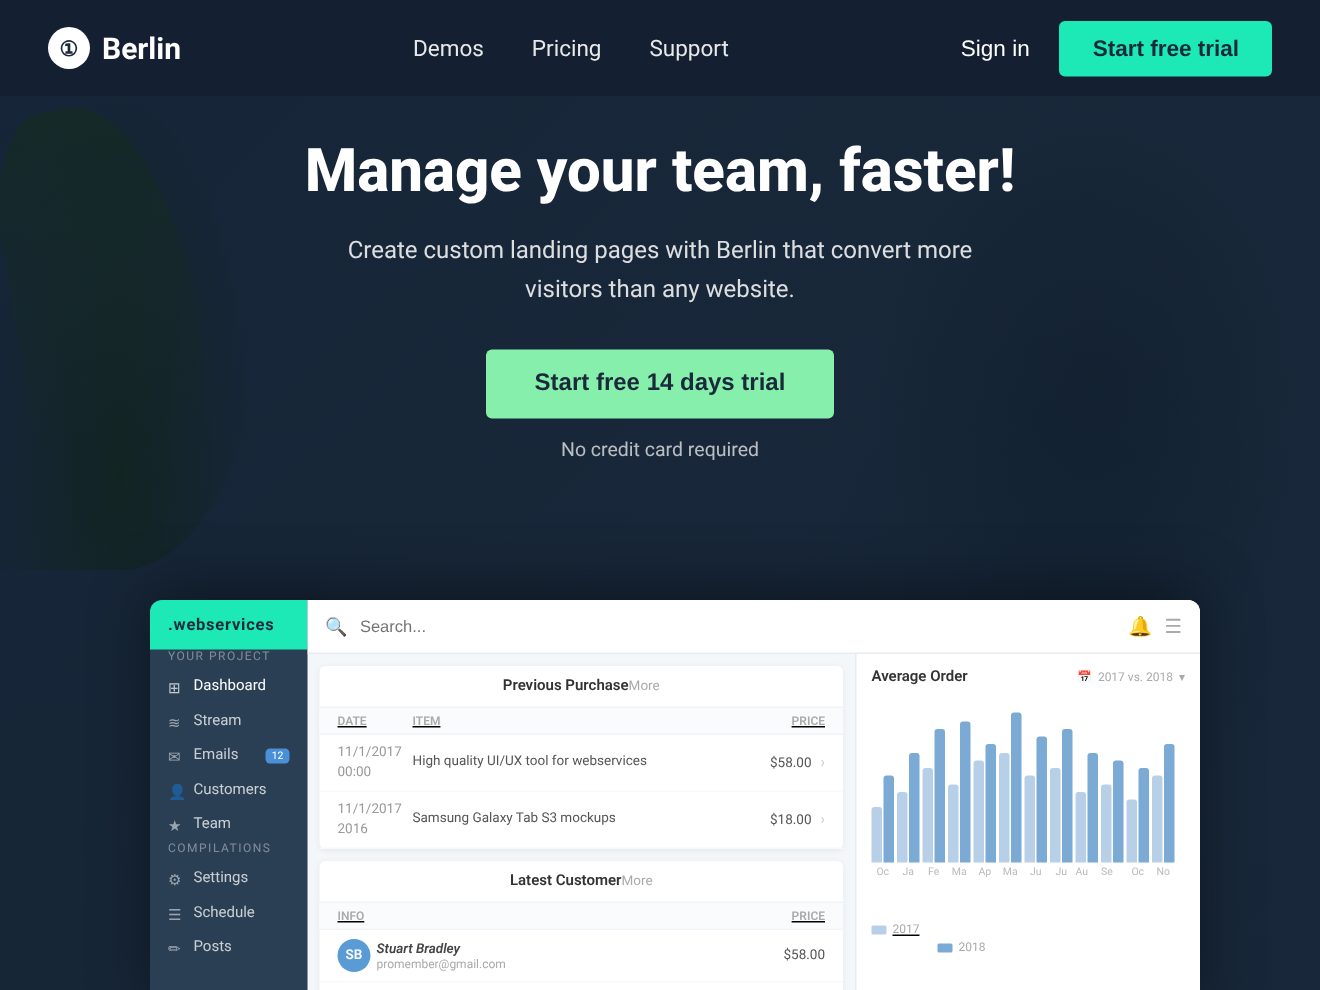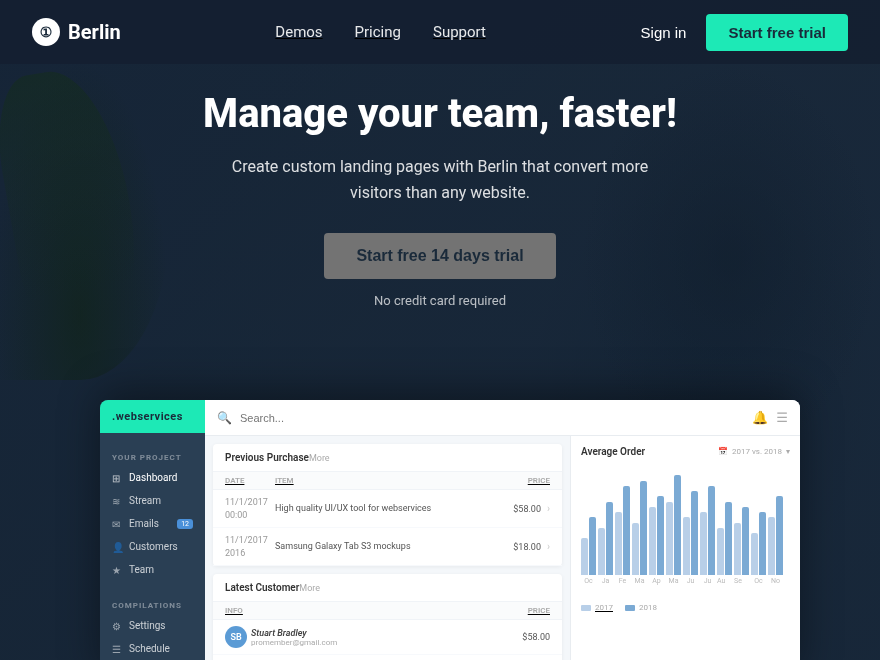--- a/index.html
+++ b/index.html
@@ -17,21 +17,20 @@
       color: white; font-weight: 700; font-size: 20px;
     }
     .logo-icon {
       width: 28px; height: 28px; background: white; border-radius: 50%;
       display: flex; align-items: center; justify-content: center;
       color: #1a2a3a; font-weight: 900; font-size: 14px;
     }
     .navbar-nav {
       display: flex; align-items: center; gap: 32px;
       margin: 16px auto; 
-      text-decoration: underline;
     }
     .navbar-nav a {
       color: rgba(255,255,255,0.9); text-decoration: none; font-size: 15px;
     }
     .navbar-actions { display: flex; align-items: center; gap: 20px; }
     .btn-signin { color: white; background: none; border: none; font-size: 15px; cursor: pointer; }
     .btn-trial {
       background: #1de9b6; color: #1a2a3a; border: none;
       padding: 10px 22px; border-radius: 4px; font-size: 15px;
       font-weight: 600; cursor: pointer;
@@ -89,21 +88,21 @@
     }
     .hero-title {
       color: white; font-size: 40px; font-weight: 800;
       margin-bottom: 16px; line-height: 1.2;
     }
     .hero-subtitle {
       color: rgba(255,255,255,0.85); font-size: 16px;
       line-height: 1.6; max-width: 420px; margin-bottom: 28px;
     }
     .btn-hero-trial {
-      background: #737373; color: #1a2a3a; border: none;
+      background: #86efac; color: #1a2a3a; border: none;
       padding: 14px 32px; border-radius: 4px; font-size: 16px;
       font-weight: 700; cursor: pointer; margin-bottom: 14px;
     }
     .no-cc {
       color: rgba(255,255,255,0.7); font-size: 13px;
     }
 
     
     .dashboard-preview {
       position: absolute; bottom: -20px; left: 100px; right: 80px;
@@ -118,22 +117,22 @@
       width: 105px; background: #2a3f54; flex-shrink: 0;
       padding: 0;
     }
     .sidebar-brand {
       background: #1de9b6; padding: 10px 12px;
       font-size: 11px; font-weight: 700; color: #1a2a3a;
       letter-spacing: 0.5px;
     }
     .sidebar-section-label {
       color: rgba(255,255,255,0.4); font-size: 8px;
-      font-weight: 700; letter-spacing: 1px; text-transform: uppercase;
-      padding: 20px 12px 4px;
+      font-weight: 400; letter-spacing: 1px; text-transform: uppercase;
+      padding: 0 12px 4px;
     }
     .sidebar-item {
       display: flex; align-items: center; gap: 7px;
       padding: 6px 12px; color: rgba(255,255,255,0.75); font-size: 10px;
       cursor: pointer;
     }
     .sidebar-item.active { color: white; }
     .sidebar-item-icon { width: 10px; height: 10px; opacity: 0.7; flex-shrink: 0; }
     .sidebar-badge {
       margin-left: auto; background: #4a90d9; color: white;
@@ -165,21 +164,21 @@
       width: 230px; flex-shrink: 0; background: white;
       border-left: 1px solid #e8ecf0; padding: 10px;
     }
 
     
     .dash-section {
       background: white; margin: 8px; border-radius: 4px;
       box-shadow: 0 1px 4px rgba(0,0,0,0.06);
     }
     .dash-section-header {
-      display: flex; justify-content: flex-start; align-items: center;
+      display: flex; justify-content: center; align-items: center;
       padding: 8px 12px; border-bottom: 1px solid #f0f3f7;
     }
     .dash-section-title { font-size: 10px; font-weight: 600; color: #333; }
     .dash-section-more { font-size: 9px; color: #aaa; cursor: pointer; }
     .dash-table-header {
       display: flex; padding: 4px 12px;
       background: #fafbfc; border-bottom: 1px solid #f0f3f7; text-decoration: underline;
     }
     .dash-table-header span { font-size: 8px; font-weight: 600; color: #aaa; text-transform: uppercase; }
     .dash-table-row {
@@ -433,21 +432,21 @@
                 <div style="font-size: 7px; color: rgb(187, 187, 187); width: 15px; ">Se</div>
                 <div style="font-size: 7px; color: rgb(187, 187, 187); width: 15px; text-align: center;">Oc</div>
                 <div style="font-size: 7px; color: rgb(187, 187, 187); width: 15px; text-align: center;">No</div>
               </div>
           </div>
           <div style="display:flex;gap:12px;margin-top:8px;">
             <div style="display:flex;align-items:center;gap:4px;text-decoration:underline;">
               <div style="width:10px;height:6px;background:#b8cfe8;border-radius:1px;"></div>
               <span style="font-size:8px;color:#aaa;">2017</span>
             </div>
-            <div style="display:flex;align-items:center;gap:4px;">
+            <div style="display:flex;align-items:center;gap:4px;margin-top:24px;">
               <div style="width:10px;height:6px;background:#7baad4;border-radius:1px;"></div>
               <span style="font-size:8px;color:#aaa;">2018</span>
             </div>
           </div>
         </div>
       </div>
     </div>
   </div>
 </div>
 

